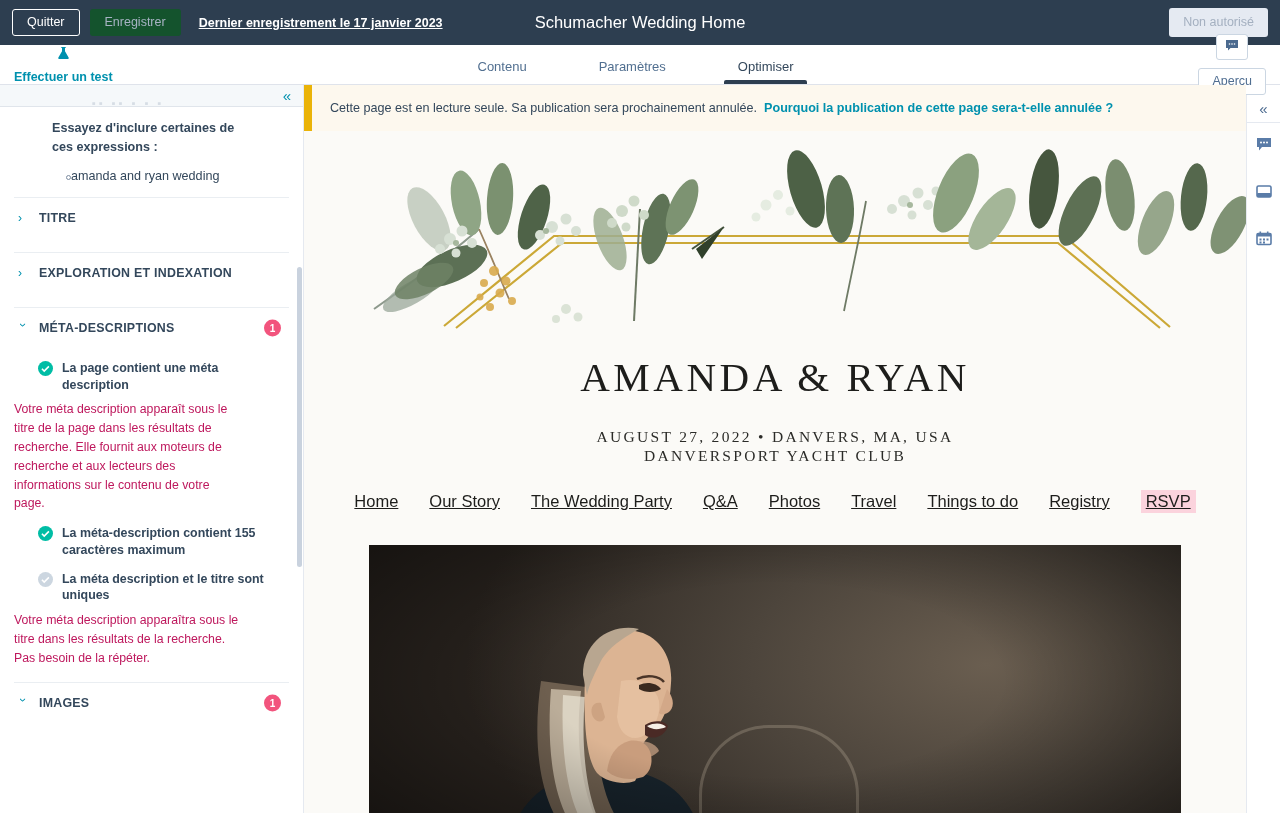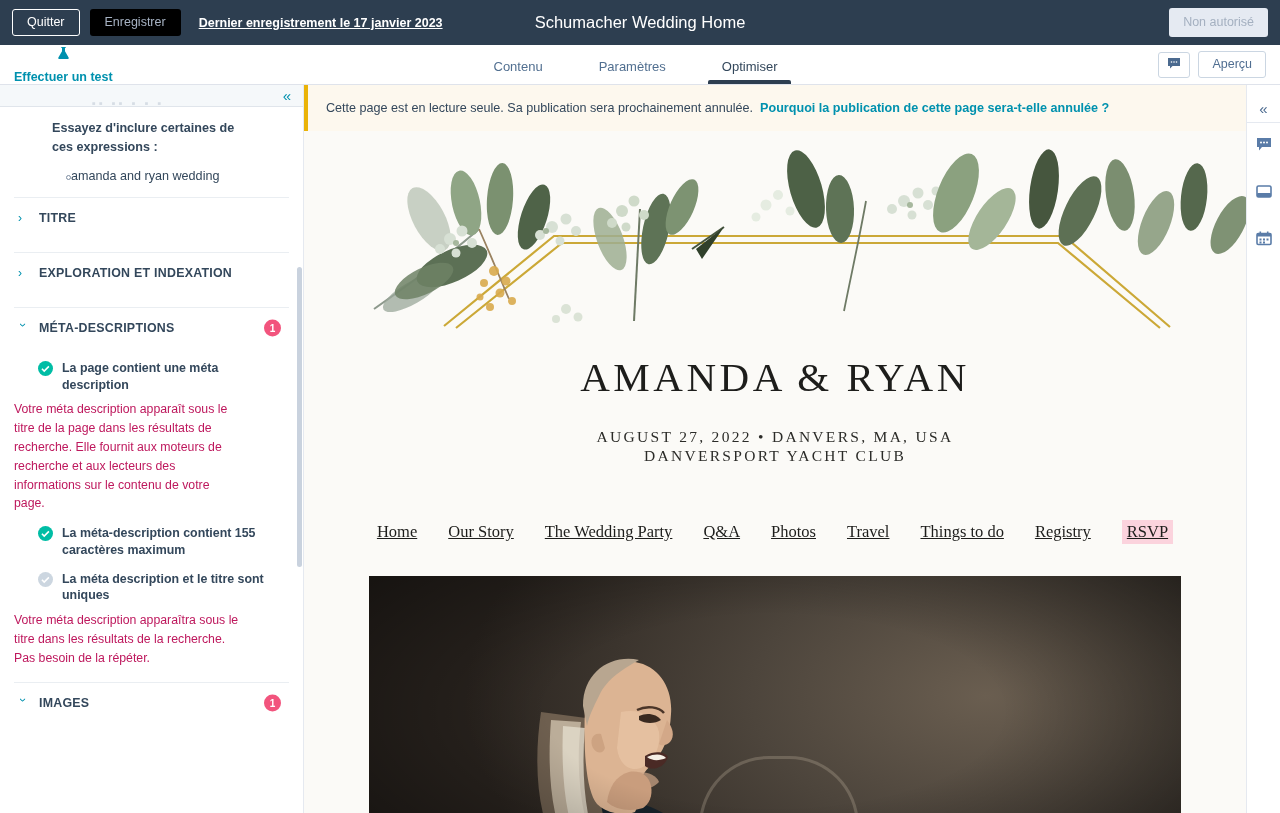--- a/index.html
+++ b/index.html
@@ -16,21 +16,21 @@
     position: relative;
   }
   .btn-quitter {
     border: 1px solid #ffffff; background: transparent; color: #fff;
     font-size: 12.5px; padding: 6px 14px; border-radius: 3px;
     cursor: pointer; font-family: "Liberation Sans", sans-serif;
     line-height: 1;
   }
   .btn-enregistrer {
     margin-left: 10px;
-    border: none; background: #000000; color: #a7b3c4;
+    border: none; background: #14532d; color: #a7b3c4;
     font-size: 12.5px; padding: 7px 15px; border-radius: 3px;
     font-family: "Liberation Sans", sans-serif; line-height: 1;
   }
   .last-save {
     margin-left: 18px; color: #fff; font-size: 12.5px;
     text-decoration: underline; font-weight: bold; cursor: pointer;
     white-space: nowrap;
   }
   .page-title-top {
     position: absolute; left: 0; right: 0; text-align: center;
@@ -47,34 +47,34 @@
     height: 40px; background: #fff; border-bottom: 1px solid #dfe3eb;
     display: flex; align-items: center; padding: 0 14px;
     position: relative;
   }
   .test-link {
     display: flex; align-items: center; gap: 7px;
     color: #0091ae; font-size: 12.5px; font-weight: bold; cursor: pointer; flex-direction: column;
   }
   .tabs {
     position: absolute; left: 0; right: 9px; bottom: 0;
-    display: flex; justify-content: center; gap: 0;
+    display: flex; justify-content: center; gap: 16px;
     pointer-events: none;
   }
   .tab {
     pointer-events: auto;
     padding: 11px 28px 10px; font-size: 13px; color: #516f90;
     cursor: pointer; position: relative;
   }
   .tab.active { color: #33475b; }
   .tab.active::after {
     content:''; position: absolute; left: 14px; right: 14px; bottom: 0;
     height: 4px; background: #2d3e50; border-radius: 2px 2px 0 0;
   }
-  .subbar-right { margin-left: auto; display: flex; gap: 8px; align-items: center; }
+  .subbar-right { margin-left: auto; display: flex; gap: 8px; align-items: center; flex-direction: column; }
   .icon-btn {
     width: 32px; height: 26px; border: 1px solid #cbd6e2; border-radius: 3px;
     background: #fff; display: flex; align-items: center; justify-content: center;
     cursor: pointer;
   }
   .btn-apercu {
     border: 1px solid #cbd6e2; border-radius: 3px; background: #fff;
     color: #506e91; font-size: 12.5px; padding: 6px 13px; cursor: pointer;
     font-family: "Liberation Sans", sans-serif; line-height: 1;
   }
@@ -150,21 +150,21 @@
     position: absolute; left: 0; top: 160px; width: 5px; height: 300px;
     background: #c9d2de; border-radius: 3px;
   }
 
   
   .main {
     flex: 1; position: relative; overflow: hidden; background: #fff;
     display: flex; flex-direction: column;
   }
   .banner {
-    background: #fdf8ee; border-left: 4px solid #eab308;
+    background: #fdf8ee; border-left: 8px solid #eab308;
     padding: 16px 18px; font-size: 12.6px; color: #33475b;
     display: flex; flex-wrap: wrap; gap: 7px; align-items: baseline;
   }
   .banner-link {
     color: #0091ae; font-weight: bold; text-decoration: none; cursor: pointer;
   }
   .site { flex: 1; background: #fbfaf7; overflow: hidden; position: relative; }
 
   
   .floral {
@@ -177,22 +177,22 @@
     color: #1d1d1b; font-size: 41px; letter-spacing: 3.5px;
     margin-top: 22px; font-weight: normal;
   }
   .subline {
     text-align: center; font-family: "Liberation Serif", serif;
     color: #2b2b28; font-size: 15.5px; letter-spacing: 2.3px;
     margin-top: 26px; line-height: 1.25;
   }
   .site-nav {
     display: flex; justify-content: center; align-items: baseline;
-    gap: 31px; margin-top: 54px;
-    font-family: Liberation Serif, serif; font-size: 16.5px;
+    gap: 31px; margin-top: 24px;
+    font-family: Liberation Sans, sans-serif; font-size: 16.5px;
   }
   .site-nav a {
     color: #1d1d1b; text-decoration: underline; cursor: pointer;
     white-space: nowrap;
   }
   .site-nav a.rsvp { background: #fbd3dd; padding: 2px 5px; }
   .hero {
     margin: 32px auto 0; width: 812px; height: 300px;
     position: relative; overflow: hidden;
     background:

